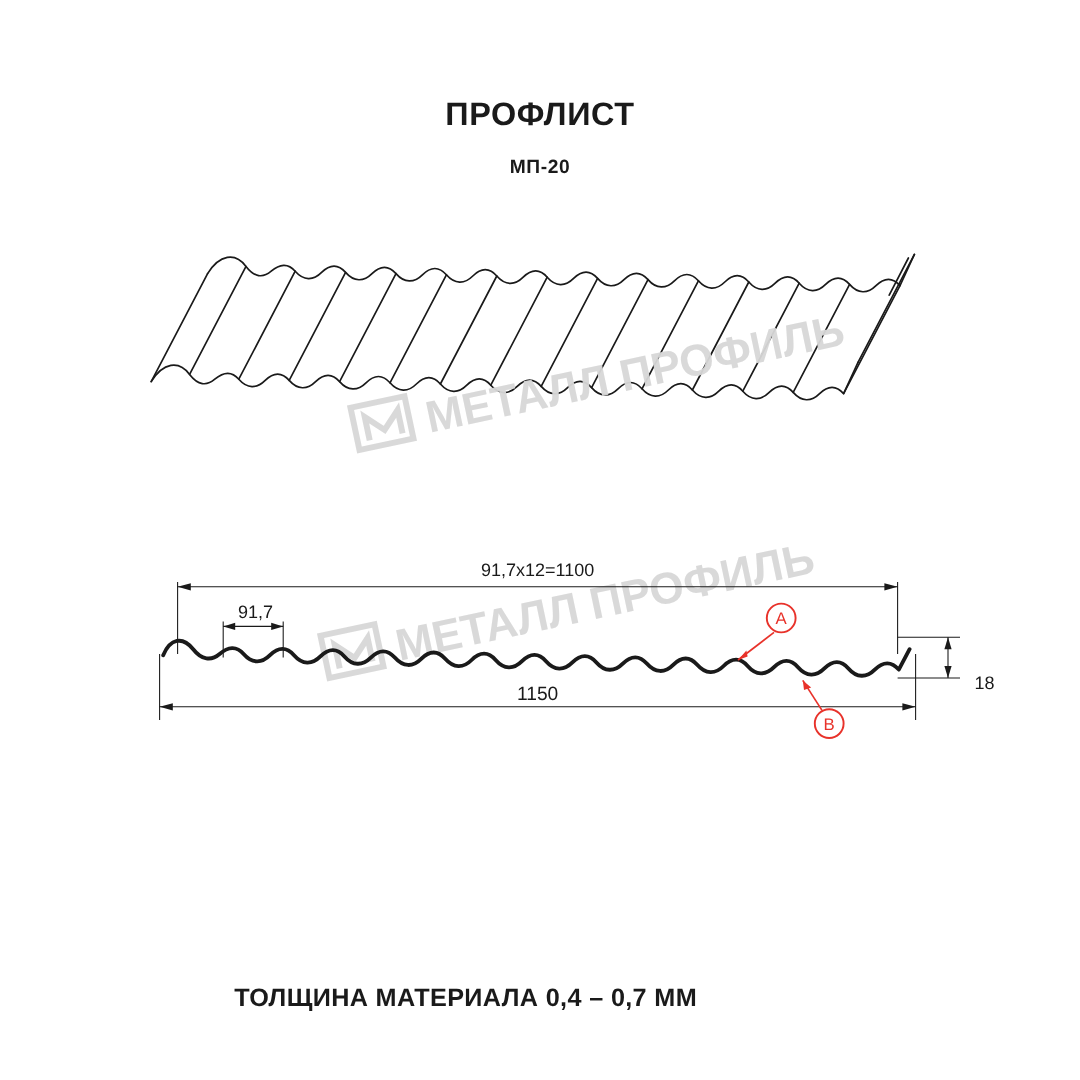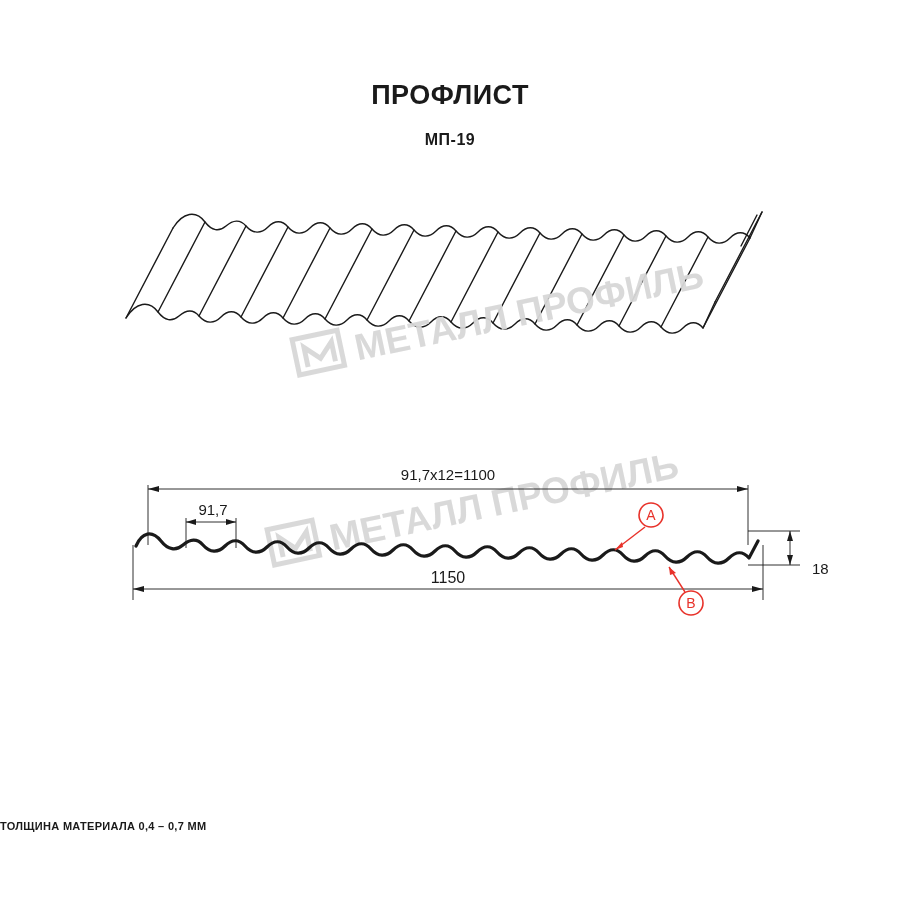--- a/index.html
+++ b/index.html
@@ -39,22 +39,22 @@
     text-align: center;
     font-size: 16px;
     font-weight: bold;
     letter-spacing: 0.5px;
   }
   .footnote {
     position: absolute;
     top: 820px;
     left: 0;
     width: 776px;
-    text-align: left;
-    font-size: 11px;
+    text-align: center;
+    font-size: 21px;
     font-weight: bold;
     letter-spacing: 0.3px;
   }
   svg { display: block; }
   .lbl {
     font-family: "Liberation Sans", sans-serif;
     fill: #1a1a1a;
   }
   .lbl-red {
     font-family: "Liberation Sans", sans-serif;
@@ -63,21 +63,21 @@
   .wm-text {
     font-family: "Liberation Sans", sans-serif;
     font-weight: bold;
     fill: #d8d8d8;
   }
 </style>
 </head>
 <body>
 
 <div class="title">ПРОФЛИСТ</div>
-<div class="subtitle">МП-19</div>
+<div class="subtitle">МП-20</div>
 <div class="footnote">ТОЛЩИНА МАТЕРИАЛА 0,4 – 0,7 ММ</div>
 
 <svg class="sheet" viewBox="0 0 900 900" xmlns="http://www.w3.org/2000/svg">
 
   <g fill="none" stroke="#1a1a1a" stroke-width="1.4" stroke-linejoin="round" stroke-linecap="round">
 
     <path d="M173,228
              C183,212 196,210 205,222
              C212,231 219,232 226,226
              C233,220 240,219 246,226

